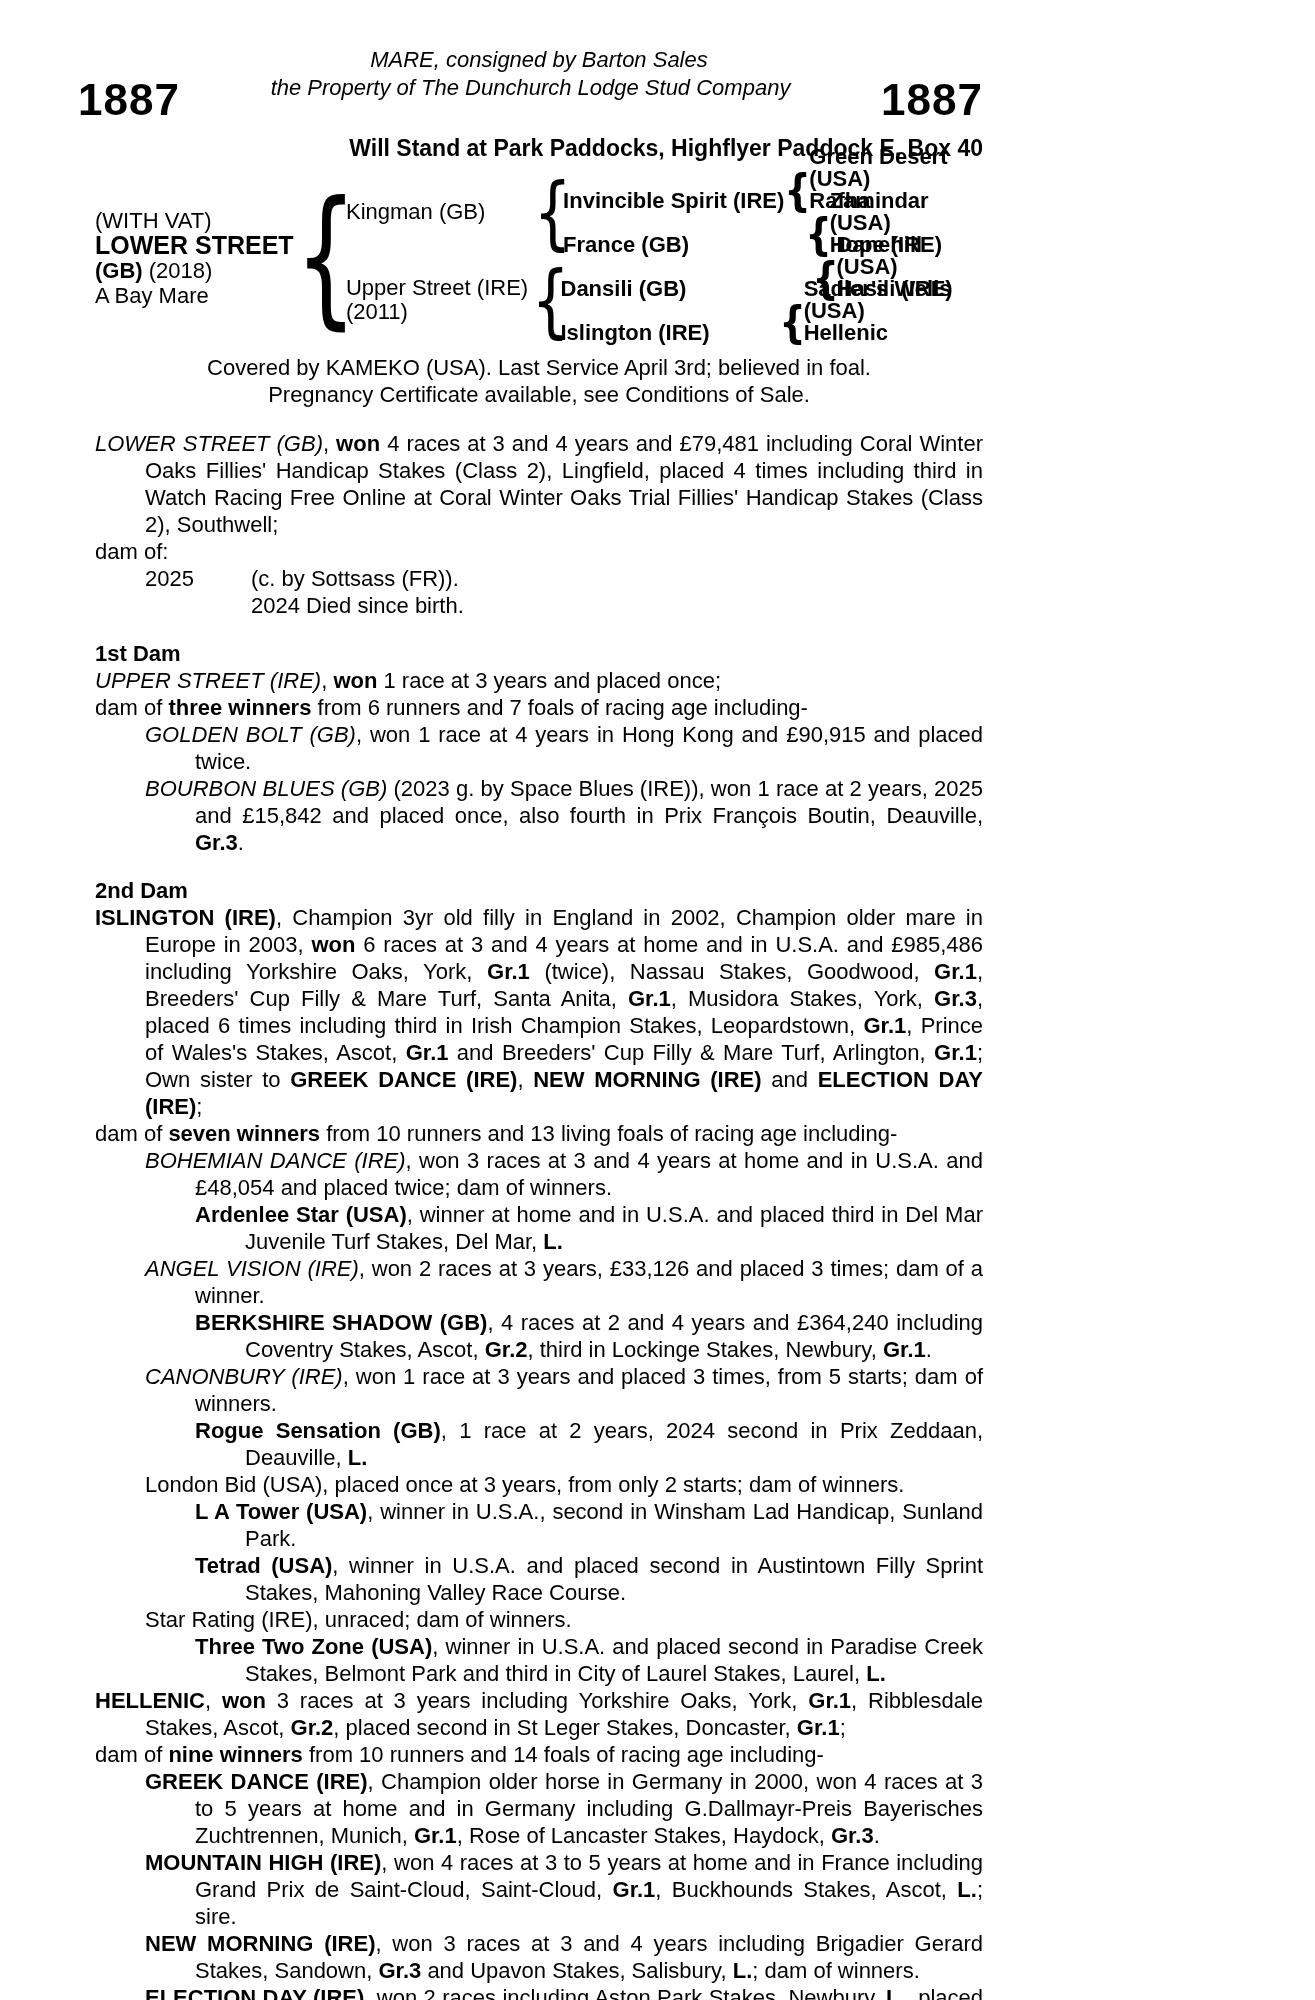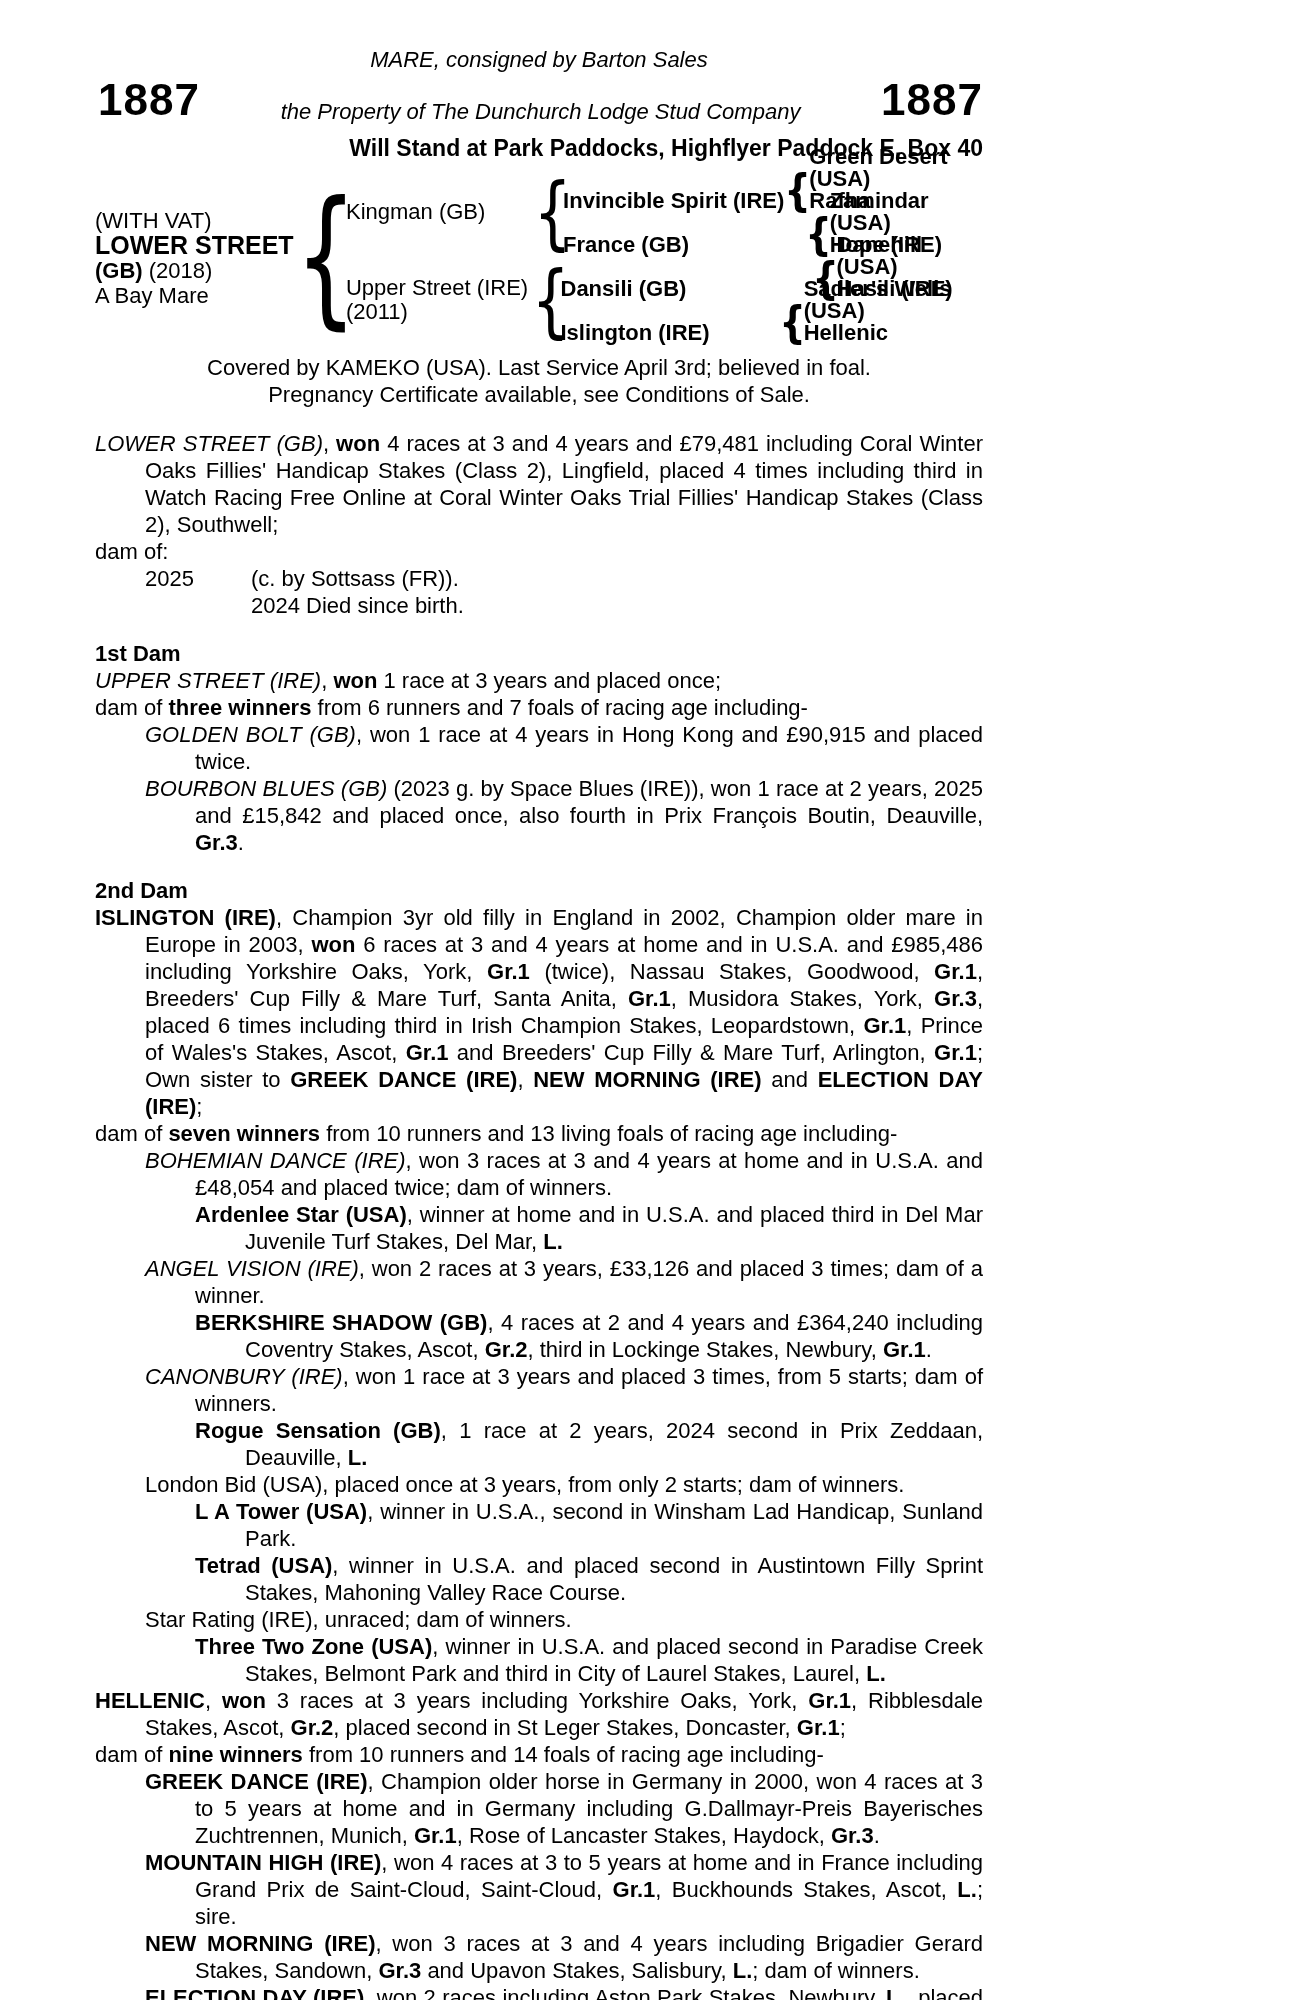--- a/index.html
+++ b/index.html
@@ -1,21 +1,21 @@
 <!DOCTYPE html>
 <html><head>
 <meta charset="utf-8">
 <style>
   html,body{margin:0;padding:0;background:#ffffff;}
   body{width:1315px;height:2000px;color:#000;font-family:"Liberation Sans","DejaVu Sans",sans-serif;}
   .page{box-sizing:border-box;width:1108px;height:2000px;padding:46px 125px 3px 95px;overflow:hidden;}
 
   
   .hdr-line1{text-align:center;font-style:italic;font-size:22px;line-height:27px;}
-  .hdr-row{display:flex;align-items:flex-end;margin-top:2px;margin-left:20px;}
+  .hdr-row{display:flex;align-items:flex-start;margin-top:2px;}
   .lot{font-size:44px;font-weight:700;width:125px;white-space:nowrap;letter-spacing:1px;}
   .lot-left{margin-left:-17px;}
   .lot-right{text-align:right;}
   .property{flex:1;text-align:center;font-style:italic;font-size:22px;}
   .stand{font-weight:700;font-size:23px;margin-top:10px;text-align:right;}
 
   
   .pedigree{display:flex;margin-top:6px;font-size:22px;align-items:stretch;}
   .ped-subject{width:275px;padding-top:40px;line-height:25px;}
   .subj-name{font-weight:700;font-size:25px;}

